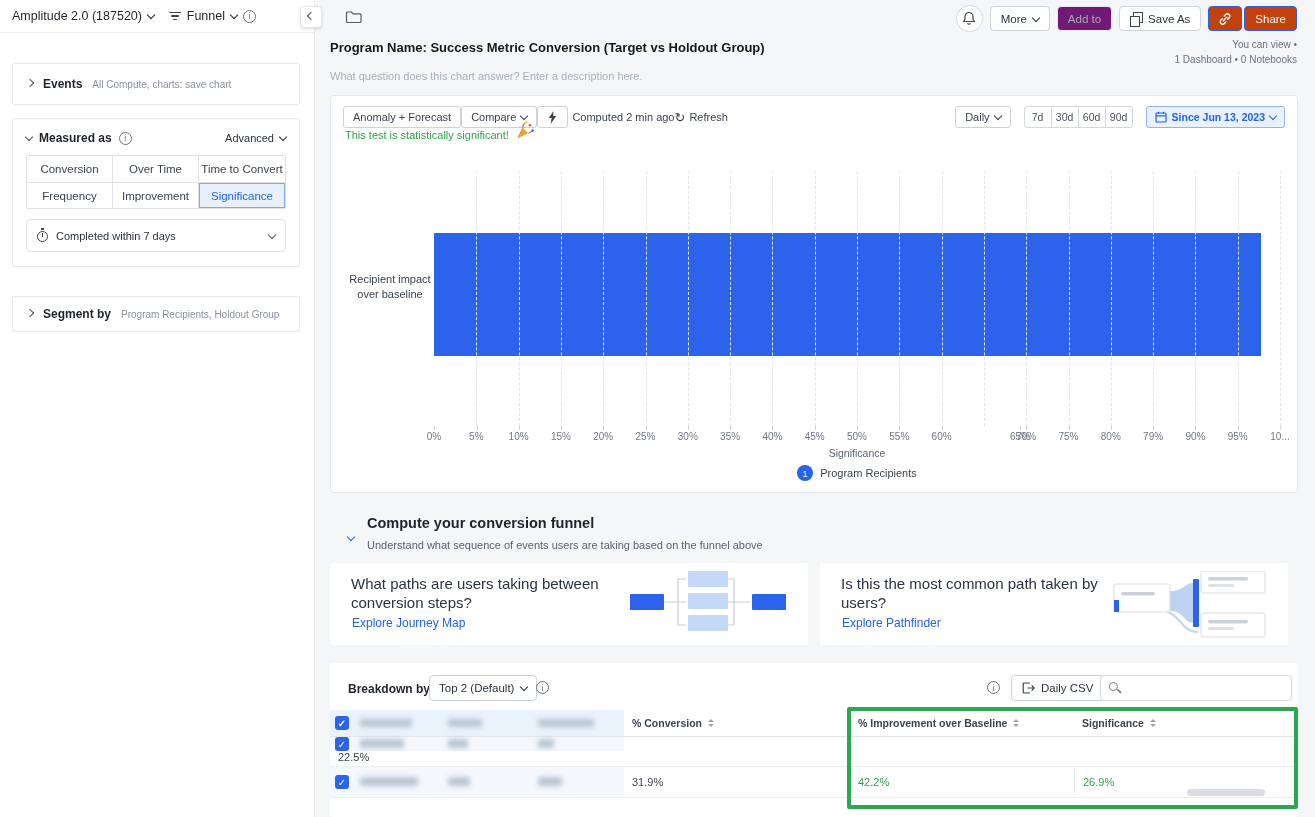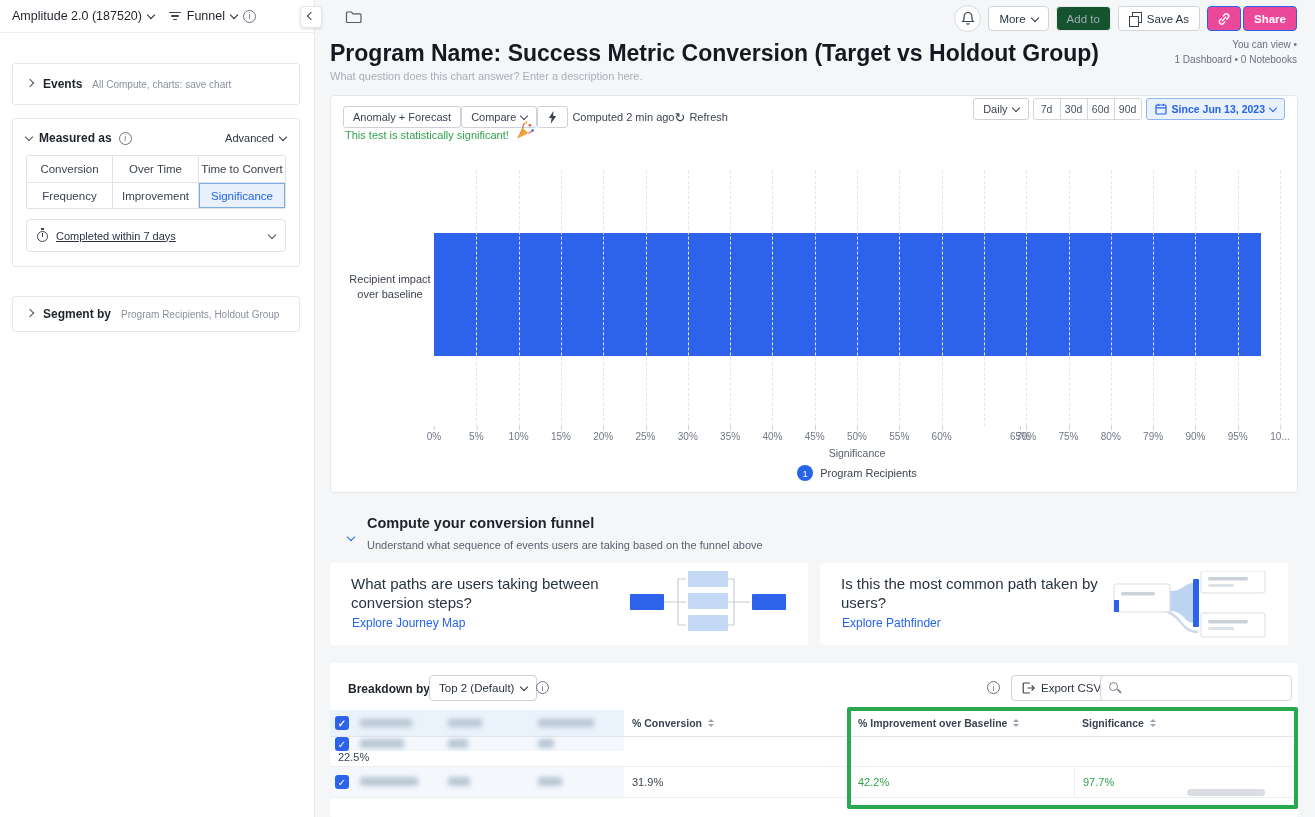--- a/index.html
+++ b/index.html
@@ -42,48 +42,48 @@
   .card-measured { top:118px; padding:12px 13px 14px; }
   .m-head { display:flex; align-items:center; gap:7px; font-size:12px; }
   .m-head b { font-size:12px; }
   .m-adv { margin-left:auto; display:flex; align-items:center; gap:6px; font-size:11px; color:#2a3340; }
   .tabgrid { margin-top:10px; display:grid; grid-template-columns:1fr 1fr 1fr; border:1px solid #dfe3e7; border-radius:2px; }
   .tabcell { height:26px; display:flex; align-items:center; justify-content:center; font-size:11.5px; color:#3c4450; border-right:1px solid #dfe3e7; background:#fff; cursor:pointer; }
   .tabcell:nth-child(3n) { border-right:none; }
   .tabcell:nth-child(n+4) { border-top:1px solid #dfe3e7; }
   .tabcell.selected { background:#e8f1fb; color:#2563eb; box-shadow:inset 0 0 0 1px #7dabe8; }
   .innerbox { margin-top:10px; border:1px solid #e0e4e8; border-radius:4px; }
-  .ib-row { height:31px; display:flex; align-items:center; padding:0 10px; gap:8px; font-size:11px; color:#2a3340;text-decoration:underline; }
+  .ib-row { height:31px; display:flex; align-items:center; padding:0 10px; gap:8px; font-size:11px; color:#2a3340; }
   .ib-row + .ib-row { border-top:1px solid #e7eaee; }
   .ib-row .chev { margin-left:auto; color:#4a5260; }
   .card-segment { top:296px; height:36px; display:flex; align-items:center; padding:0 14px; gap:10px; }
   .card-segment b { font-size:12px; }
   .collapse-btn { position:absolute; left:300px; top:6px; width:22px; height:22px; background:#fff; border:1px solid #e3e6ea; border-radius:4px; box-shadow:0 1px 3px rgba(0,0,0,.12); display:flex; align-items:center; justify-content:center; color:#3c4450; z-index:5; cursor:pointer; }
 
   
   .main { position:absolute; left:315px; top:0; width:1000px; height:817px; background:#f5f6f7; }
   .folder { position:absolute; left:30px; top:10px; }
   .actions { position:absolute; right:18px; top:5px; display:flex; align-items:center; gap:7px; }
   .bellbtn { width:27px; height:27px; border:1px solid #d5d9de; border-radius:50%; background:#fff; display:flex; align-items:center; justify-content:center; cursor:pointer; }
   .btn { height:25px; display:inline-flex; align-items:center; gap:6px; padding:0 10px; border:1px solid #d0d5da; border-radius:4px; background:#fff; font-size:11.5px; color:#2a3340; cursor:pointer; }
-  .btn.disabled { background:#14532d; border-color:#e8eaed; color:#a3aab3; cursor:default; }
-  .btn.primary { background:#ec4899; border-color:#2563eb; color:#fff; font-weight:bold; }
+  .btn.disabled { background:#701a75; border-color:#e8eaed; color:#a3aab3; cursor:default; }
+  .btn.primary { background:#c2410c; border-color:#2563eb; color:#fff; font-weight:normal; }
   .linkshare { display:flex; gap:2px; }
   .viewinfo { position:absolute; right:18px; top:37px; text-align:right; font-size:10px; color:#6a7280; line-height:1.5; }
-  .page-title { position:absolute; left:15px; top:40px; font-size:23px; font-weight:bold; color:#15191f; }
+  .page-title { position:absolute; left:15px; top:40px; font-size:13px; font-weight:bold; color:#15191f; }
   .page-desc { position:absolute; left:15px; top:70px; font-size:11px; color:#a8afba; cursor:text; }
 
   
   .chart-card { position:absolute; left:15px; top:95px; width:968px; height:398px; background:#fff; border:1px solid #e5e8ea; border-radius:4px; }
   .tb-left { position:absolute; left:12px; top:10px; display:flex; align-items:center; gap:0; }
   .tbtn { height:22px; display:inline-flex; align-items:center; gap:5px; padding:0 9px; border:1px solid #ccd2d8; border-radius:3px; background:#fff; font-size:11px; color:#3c4450; cursor:pointer; }
   .computed { font-size:11px; color:#3c4450; margin-left:4px; }
   .refresh { display:inline-flex; align-items:center; gap:4px; font-size:11px; color:#3c4450; cursor:pointer; }
   .refresh .gly { font-size:13px; line-height:1; }
-  .tb-right { position:absolute; right:12px; top:2px; display:flex; align-items:center; gap:4px;text-align:right; }
+  .tb-right { position:absolute; right:12px; top:10px; display:flex; align-items:center; gap:13px;text-align:right; }
   .seggrp { display:flex; }
   .seg { height:22px; min-width:28px; padding:0 4px; display:flex; align-items:center; justify-content:center; border:1px solid #d3d8dd; margin-left:-1px; font-size:10.5px; color:#4a5260; background:#fff; cursor:pointer; }
   .seg:first-child { border-radius:3px 0 0 3px; margin-left:0; }
   .seg:last-child { border-radius:0 3px 3px 0; }
   .datebtn { height:22px; display:inline-flex; align-items:center; gap:5px; padding:0 8px; background:#e9f1fd; border:1px solid #90b6ec; border-radius:3px; font-size:10.5px; font-weight:bold; color:#2563eb; cursor:pointer; }
   .signote { position:absolute; left:14px; top:32px; display:flex; align-items:center; gap:5px; font-size:11px; color:#31a24c; }
   .signote svg { margin-top:-8px; }
   .ylabel { position:absolute; left:16px; top:176px; width:86px; text-align:center; font-size:11px; color:#3c4450; line-height:1.4; }
   .plot { position:absolute; left:103px; top:75px; width:846px; height:255px; }
   .gridline { position:absolute; top:0; bottom:0; width:0; border-left:1px dashed #e2e6ea; }
@@ -403,21 +403,21 @@
         <span>Top 2 (Default)</span>
         <span class="chev"></span>
       </div>
       <span class="infoi bd-info1"></span>
       <span class="infoi bd-info2"></span>
       <div class="exportbtn">
         <svg width="13" height="12" viewBox="0 0 13 12">
             <path d="M8 1 H2.2 a1 1 0 0 0 -1 1 v8 a1 1 0 0 0 1 1 H8" fill="none" stroke="#3c4450" stroke-width="1.2"></path>
             <path d="M5.5 6 h6.5 M9.7 3.4 L12.2 6 L9.7 8.6" fill="none" stroke="#3c4450" stroke-width="1.2"></path>
           </svg>
-        <span>Export CSV</span>
+        <span>Daily CSV</span>
       </div>
       <div class="searchbox">
         <span class="mag"></span>
         <input placeholder="" style="">
       </div>
 
       <div class="trow t-head">
         <div class="leftgrp">
           <div class="c-cb">
               <span class="cb"></span>
@@ -467,20 +467,20 @@
         <div class="leftgrp">
           <div class="c-cb">
               <span class="cb"></span>
             </div>
           <div class="c-seg"><span class="blurbar" style="width:58px;height:9px;"></span></div>
           <div class="c-cnt"><span class="blurbar" style="width:22px;height:9px;"></span></div>
           <div class="c-cnv"><span class="blurbar" style="width:24px;height:9px;"></span></div>
         </div>
         <div class="c-pct">31.9%</div>
         <div class="c-imp pos">42.2%</div>
-        <div class="c-sig pos">97.7%</div>
+        <div class="c-sig pos">26.9%</div>
       </div>
     </div>
 
     <div class="greenbox"></div>
     <div class="scrollthumb"></div>
   </div>
 </div>
 
 </body></html>

